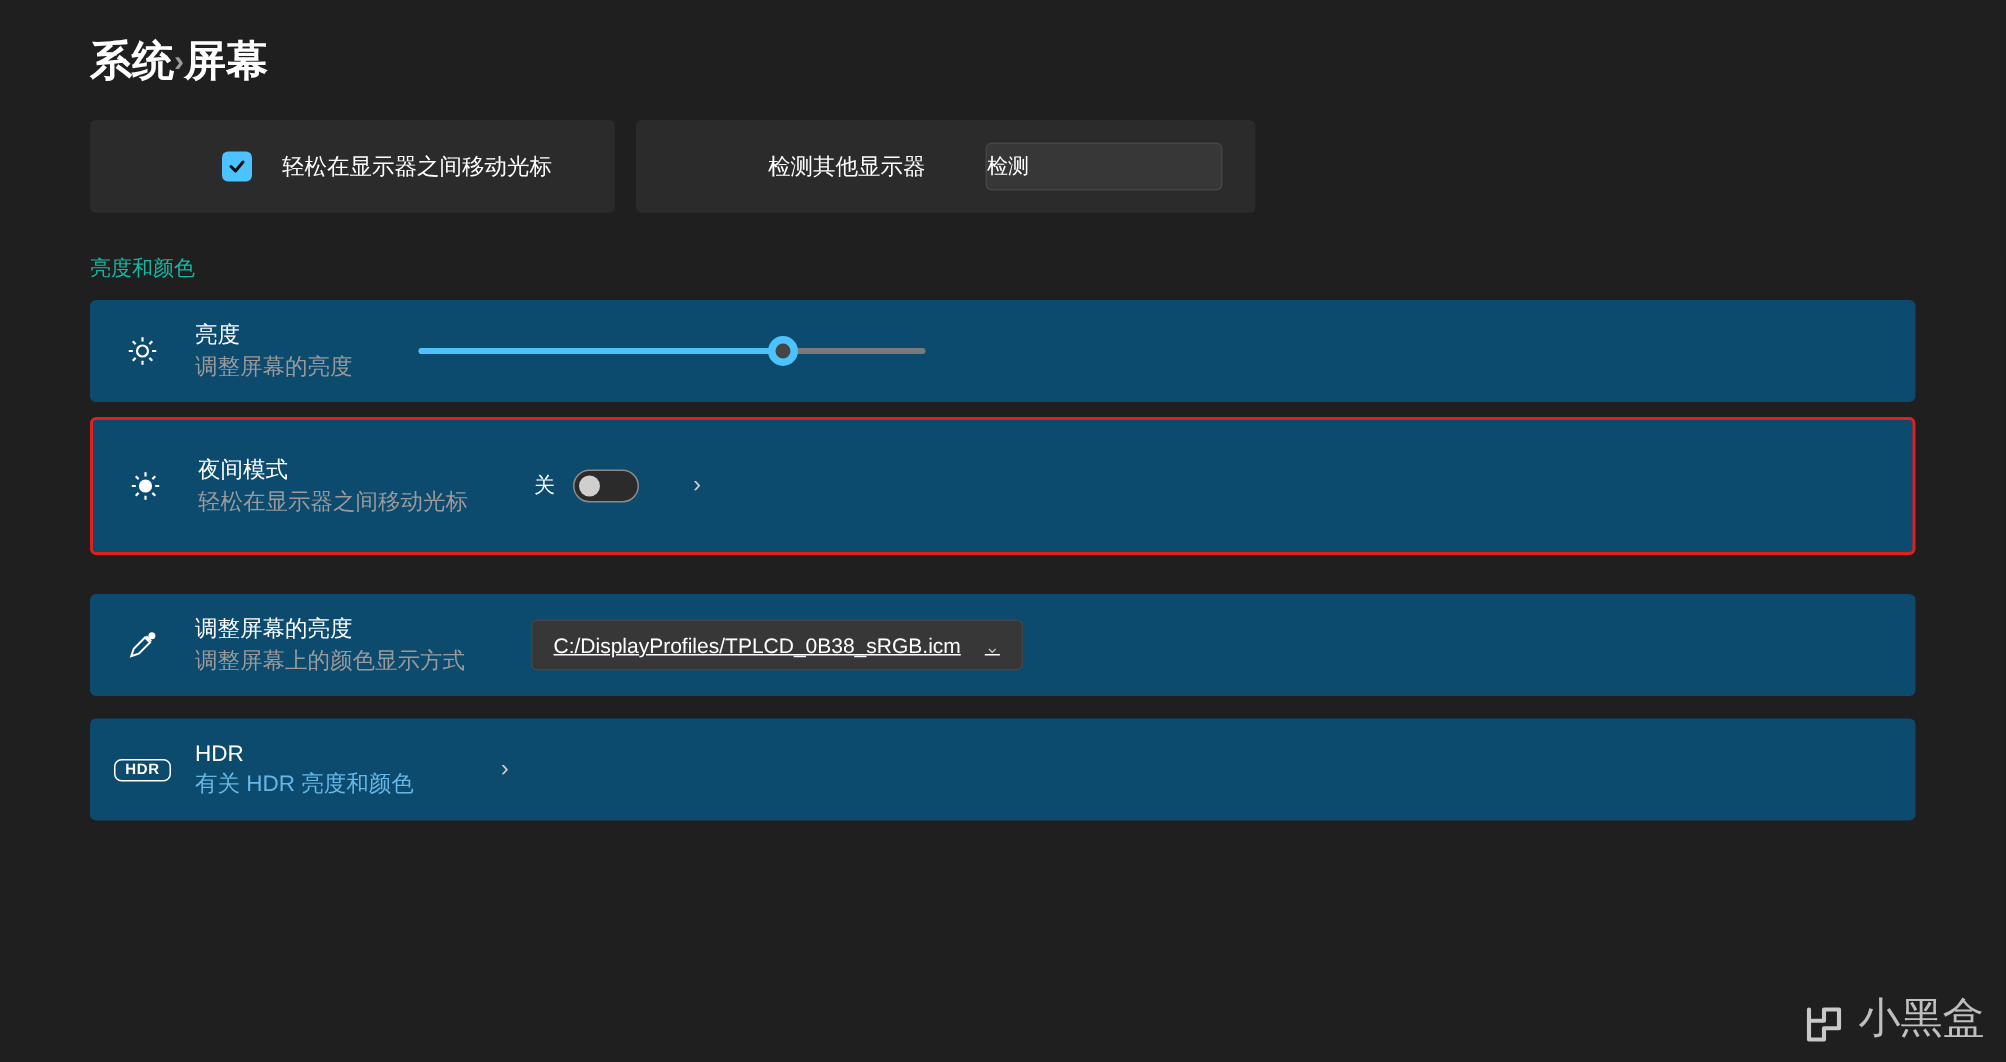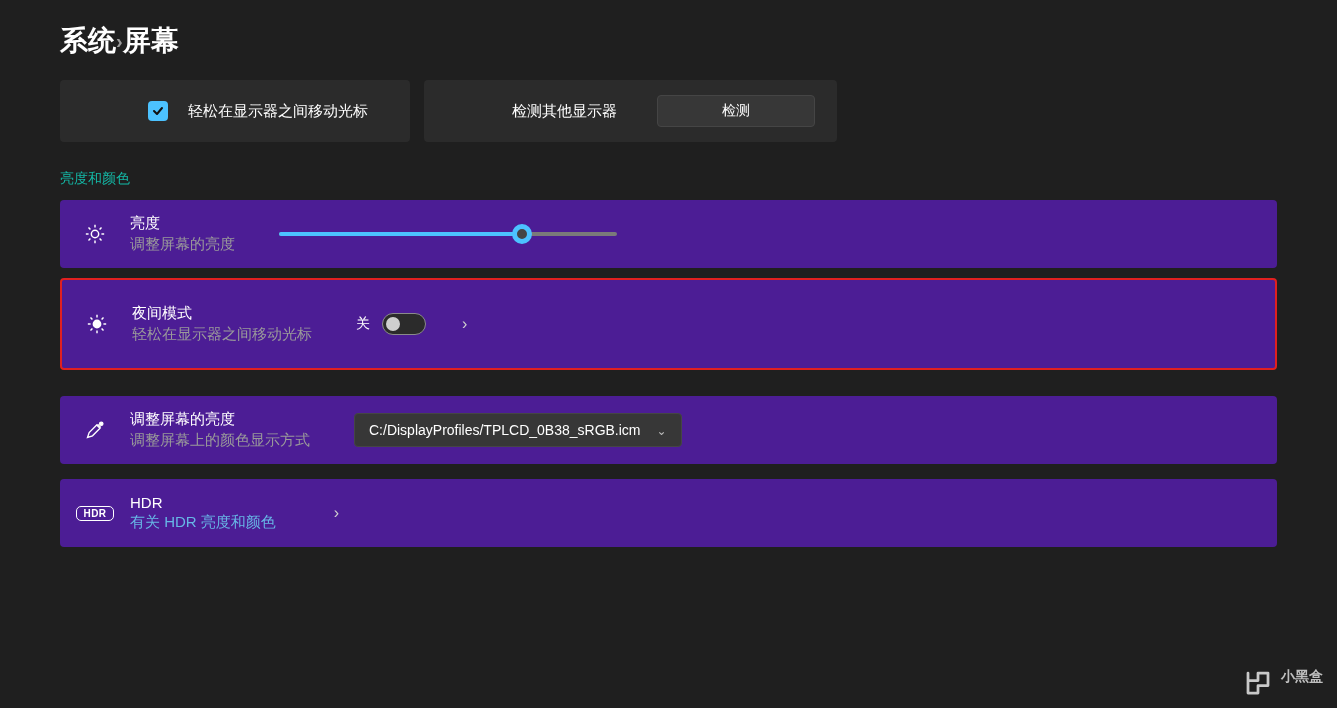--- a/index.html
+++ b/index.html
@@ -38,27 +38,27 @@
   .card-row .spacer { flex: 1; }
   .card-row .indent { width: 46px; }
   .checkbox {
     width: 20px; height: 20px; border-radius: 4px;
     background: #4cc2ff; display: inline-flex; align-items: center; justify-content: center;
     color: #0a0a0a; font-size: 14px; font-weight: bold;
   }
   .row-label { font-size: 15px; color: #ffffff; }
   .action-btn {
     background: #373737; color: #ffffff; border: 1px solid #454545;
-    border-radius: 4px; padding: 6px 0; width: 158px; font-size: 14px; text-align: center;
+    border-radius: 4px; padding: 6px 0; width: 158px; font-size: 14px; 
   }
 
   .section-title { font-size: 14px; color: #14b8a6; margin: 20px 0 12px 0; }
 
   .setting-row {
-    background: #4c1d95; border-radius: 4px;
+    background: #0c4a6e; border-radius: 4px;
     display: flex; align-items: center;
     min-height: 68px; padding: 12px 22px; gap: 22px;
     margin-bottom: 3px;
     position: relative;
   }
   .setting-row.highlighted {
     border: 2px solid #e02020;
     margin-top: 10px; margin-bottom: 26px;
     min-height: 92px;
   }
@@ -94,33 +94,33 @@
     background: #cfcfcf; top: 3px; left: 3px;
   }
 
   .chevron-right {
     color: #cfcfcf; font-size: 16px; margin-left: 14px;
   }
 
   .dropdown {
     background: #373737; border: 1px solid #454545; border-radius: 4px;
     padding: 8px 14px; display: flex; align-items: flex-end; gap: 16px;
-    font-size: 14px; color: #ffffff;
+    font-size: 14px; color: #ffffff; text-decoration: underline;
   }
   .dropdown .chev { color: #bababa; font-size: 12px; }
 
   .hdr-badge {
     border: 1.5px solid #ffffff; border-radius: 5px;
     padding: 1px 6px; font-size: 10px; font-weight: 600; letter-spacing: 0.5px;
   }
 
   .watermark {
     position: absolute; right: 14px; bottom: 10px;
-    display: flex; align-items: flex-start; gap: 8px;
-    color: #cdcdcd; font-size: 14px; font-weight: 700;
+    display: flex; align-items: flex-end; gap: 8px;
+    color: #cdcdcd; font-size: 28px; font-weight: 400;
     opacity: 0.92;
   }
   .watermark svg { width: 30px; height: 30px; }
 </style>
 </head>
 <body>
 
 <div class="page">
 
   <div class="breadcrumb">

